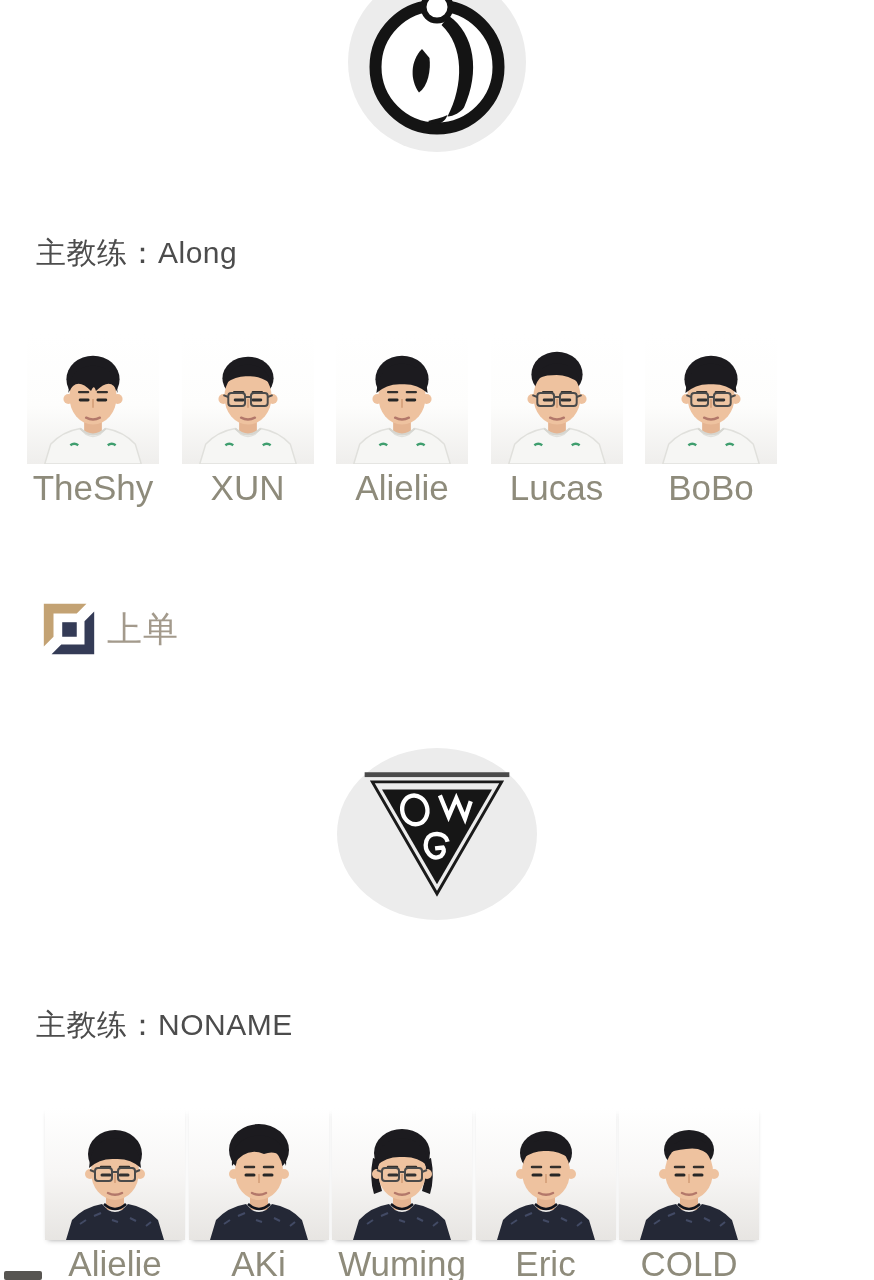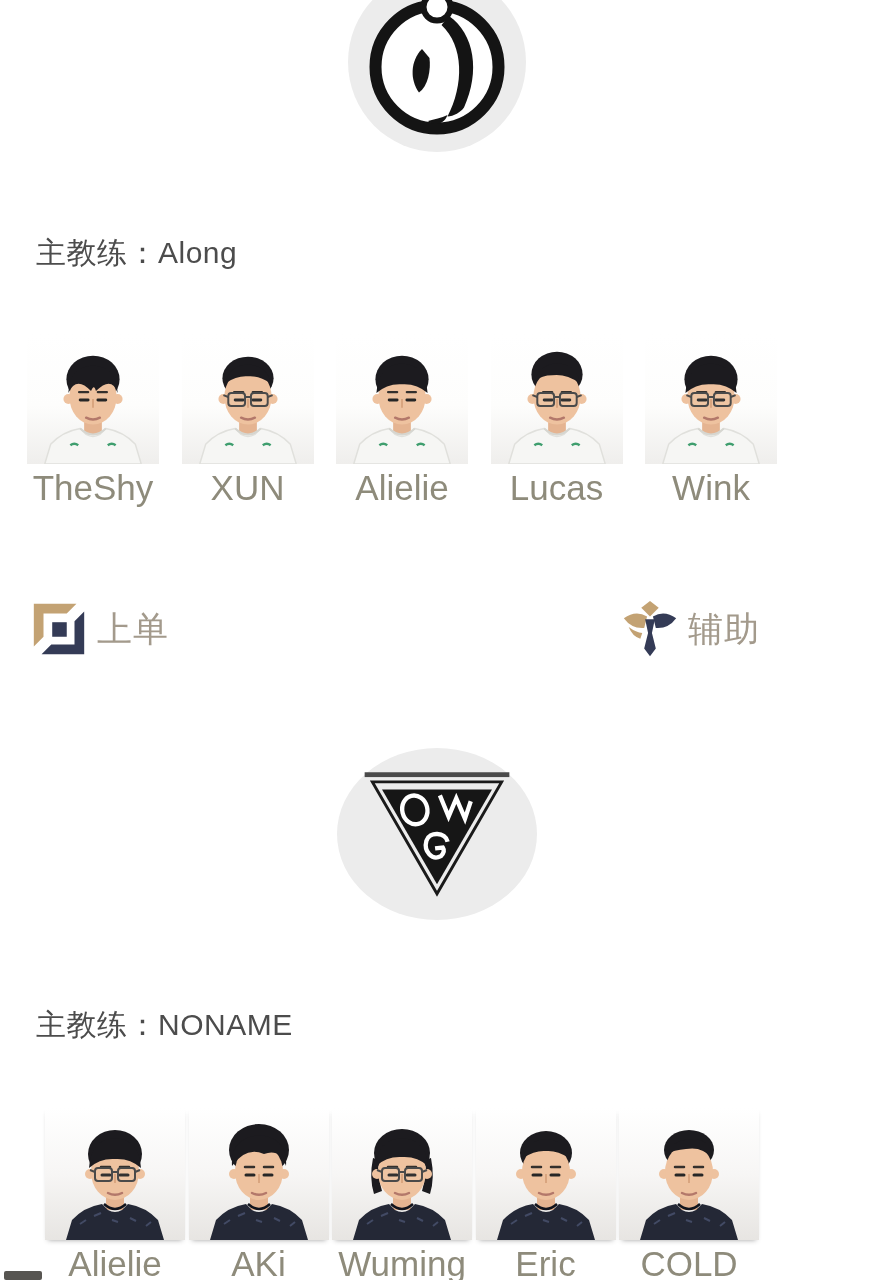--- a/index.html
+++ b/index.html
@@ -32,21 +32,21 @@
      background:linear-gradient(180deg,#ffffff 0%,#fdfdfc 55%,#efeeec 100%);}
   #players-row-2 .player-photo{height:132px;
      background:linear-gradient(180deg,#ffffff 0%,#f7f6f5 50%,#e7e5e2 100%);
      box-shadow:0 3px 5px -3px rgba(40,40,40,.45);}
   .player-photo svg{display:block;width:100%;height:100%;}
   .player-name{margin-top:5px;font-size:35px;line-height:38px;color:#8e8b7b;
                text-align:center;white-space:nowrap;}
 
   
   #roles-row{position:absolute;top:598px;left:0;right:0;display:flex;
-             justify-content:space-between;padding:0 44px 0 28px;align-items:center;}
+             justify-content:space-between;padding:0 44px 0 38px;align-items:center;}
   .role-item{display:flex;align-items:center;gap:7px;}
   .role-item svg{width:62px;height:62px;display:block;}
   .role-label{font-size:35px;color:#a39a8c;letter-spacing:1px;}
 
   
   #corner-artifact{position:absolute;left:4px;top:1271px;width:38px;height:9px;
                    background:#3a3733;border-radius:2px;opacity:.85;}
 </style>
 </head>
 <body>
@@ -191,42 +191,32 @@
             <path d="M52,67 h8 M70,67 h8" stroke="#262626" stroke-width="3" stroke-linecap="round"></path>
             <path d="M65,66 v9" stroke="#d9a57f" stroke-width="2"></path>
             <path d="M58,85 q7,3.5 14,0" stroke="#b3786a" stroke-width="2.5" fill="none" stroke-linecap="round"></path>
             <g fill="rgba(255,255,255,0.05)" stroke="#4a4a4a" stroke-width="2">
               <rect x="45" y="60" width="17" height="13" rx="3"></rect>
               <rect x="68" y="60" width="17" height="13" rx="3"></rect>
               <path d="M62,64 h6 M45,64 L40,62 M85,64 L90,62" fill="none"></path>
             </g>
           </svg>
         </div>
-        <div class="player-name">Wink</div>
+        <div class="player-name">BoBo</div>
       </div>
     </div>
 
   <div id="roles-row">
       <div class="role-item">
         <svg viewBox="0 0 64 64">
           <path d="M6,6 H50 L40,16 H16 V40 L6,50 Z" fill="#c3a273"></path>
           <path d="M58,14 V58 H14 L24,48 H48 V24 Z" fill="#343b56"></path>
           <rect x="25" y="25" width="15" height="15" fill="#343b56"></rect>
         </svg>
         <span class="role-label">上单</span>
-      </div>
-      <div class="role-item">
-        <svg viewBox="0 0 64 64">
-          <path d="M32,3 L41,10 L32,19 L23,10 Z" fill="#c3a273"></path>
-          <path d="M5,21 Q17,12 29,19 L26,31 Q13,32 5,21 Z" fill="#c3a273"></path>
-          <path d="M10,30 Q18,36 24,36 L22,42 Q14,40 10,30 Z" fill="#c3a273"></path>
-          <path d="M59,21 Q47,12 35,19 L38,31 Q51,32 59,21 Z" fill="#343b56"></path>
-          <path d="M27,22 H37 L34,36 L38,52 L32,60 L26,52 L30,36 Z" fill="#343b56"></path>
-        </svg>
-        <span class="role-label">辅助</span>
       </div>
     </div>
 
   <div class="logo-circle" id="omg-circle">
     <svg width="164" height="138" viewBox="0 0 170 140">
       <rect x="10" y="6" width="150" height="5" fill="#4a4a4a"></rect>
       <path d="M18,16 L152,16 L85,132 Z" fill="none" stroke="#1a1a1a" stroke-width="3"></path>
       <path d="M28,24 L142,24 L85,122 Z" fill="#161616"></path>
       <ellipse cx="62" cy="45" rx="13" ry="15" fill="none" stroke="#ffffff" stroke-width="4.5" transform="rotate(-14 62 45)"></ellipse>
       <path d="M88,30 L97,52 L105,33 L114,54 L120,36" fill="none" stroke="#ffffff" stroke-width="4.5"></path>

